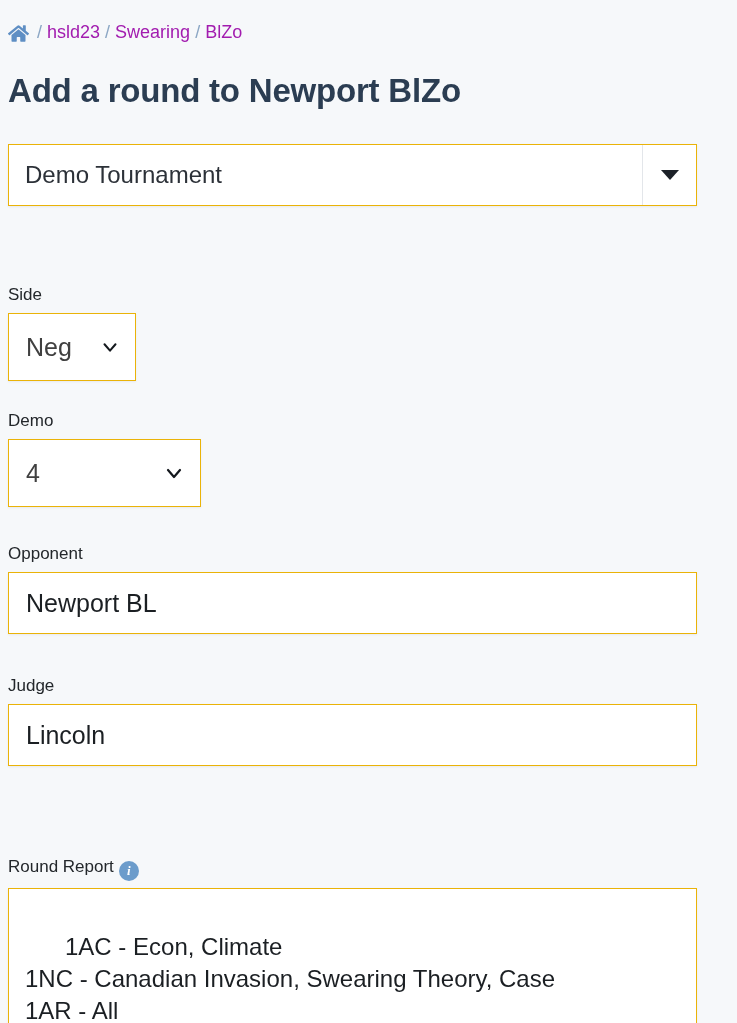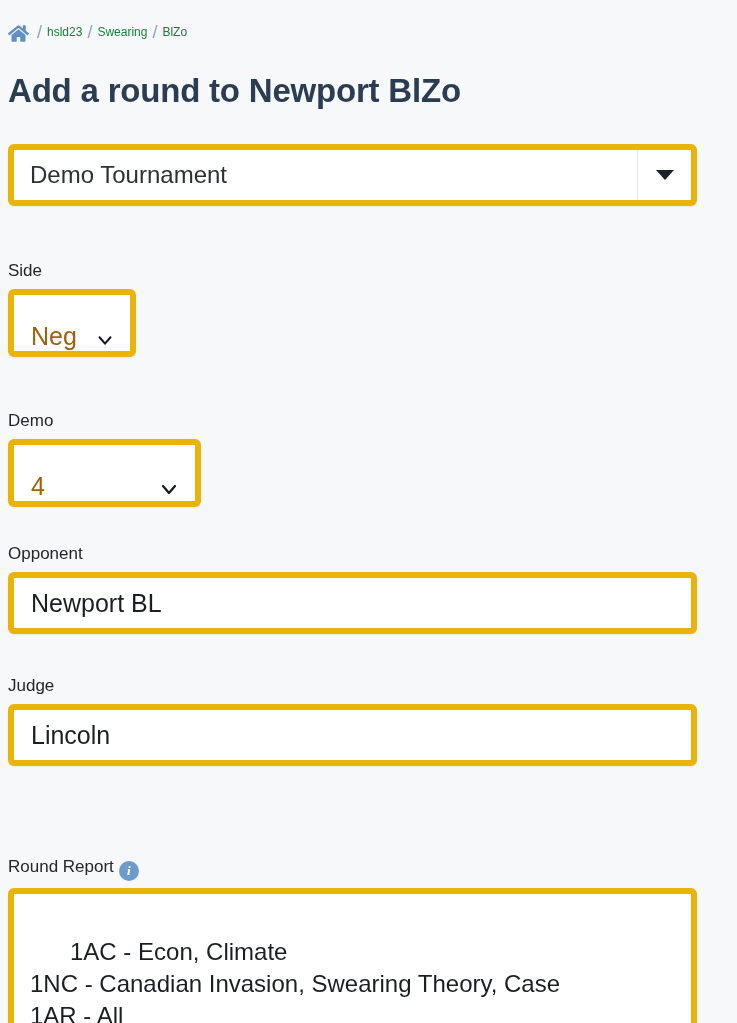--- a/index.html
+++ b/index.html
@@ -41,23 +41,23 @@
     position: relative;
     top: 1px;
   }
   .home-icon svg { display: block; }
   .crumb-sep {
     color: #8ba6c4;
     padding: 0 5px;
     font-size: 18px;
   }
   .crumb-link {
-    color: #15803d;
+    color: #a21caf;
     text-decoration: none;
-    font-size: 12px;
+    font-size: 18px;
   }
 
   
   .page-title {
     position: absolute;
     left: 8px;
     top: 70px;
     margin: 0;
     font-size: 33px;
     font-weight: 700;
@@ -82,22 +82,22 @@
   }
   .field-label .info-icon {
     display: inline-block;
     vertical-align: -3px;
     margin-left: 5px;
   }
 
   
   .control {
     background: #ffffff;
-    border: 6px solid #eab308;
-    border-radius: 6px;
+    border: 1px solid #eab308;
+    border-radius: 0;
     box-shadow: 0 1px 2px rgba(16, 24, 40, 0.06);
     font-family: "Liberation Sans", sans-serif;
     color: #1b1f23;
   }
 
   
   .combo {
     width: 689px;
     height: 62px;
     display: flex;
@@ -126,25 +126,25 @@
     width: 0;
     height: 0;
     border-left: 9px solid transparent;
     border-right: 9px solid transparent;
     border-top: 10px solid #1c2128;
   }
 
   
   .nselect {
     display: flex;
-    align-items: flex-end;
+    align-items: center;
     justify-content: space-between;
     padding: 0 14px 0 17px;
     font-size: 25px;
-    color: #a16207;
+    color: #404040;
     white-space: nowrap;
   }
   .nselect .chev {
     flex: 0 0 auto;
     margin-left: 14px;
     display: inline-flex;
     align-items: center;
   }
   .chev svg { display: block; }
 
@@ -186,21 +186,21 @@
     font-size: 13px;
     font-weight: bold;
     font-style: italic;
     line-height: 20px;
     text-align: center;
     font-family: "Liberation Serif", serif;
   }
 
   
   #grp-tournament { top: 144px; }
-  #grp-side       { top: 260px; }
+  #grp-side       { top: 284px; }
   #grp-round      { top: 410px; }
   #grp-opponent   { top: 543px; }
   #grp-judge      { top: 675px; }
   #grp-report     { top: 808px; margin-top: 48px; }
 </style>
 </head>
 <body>
 
 <div class="page">
 

